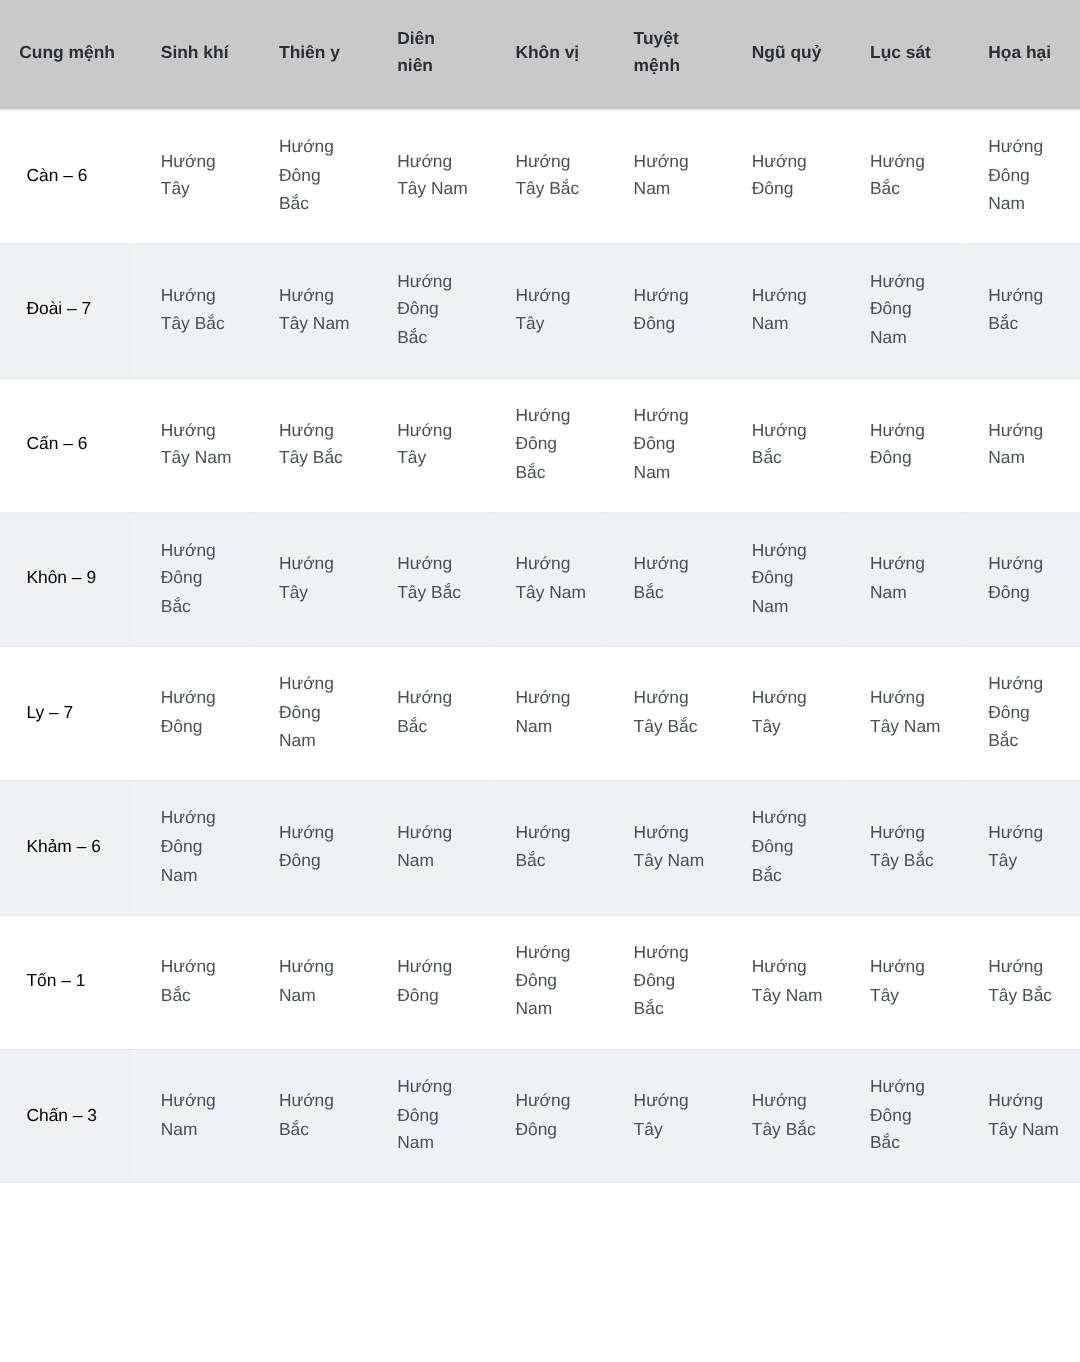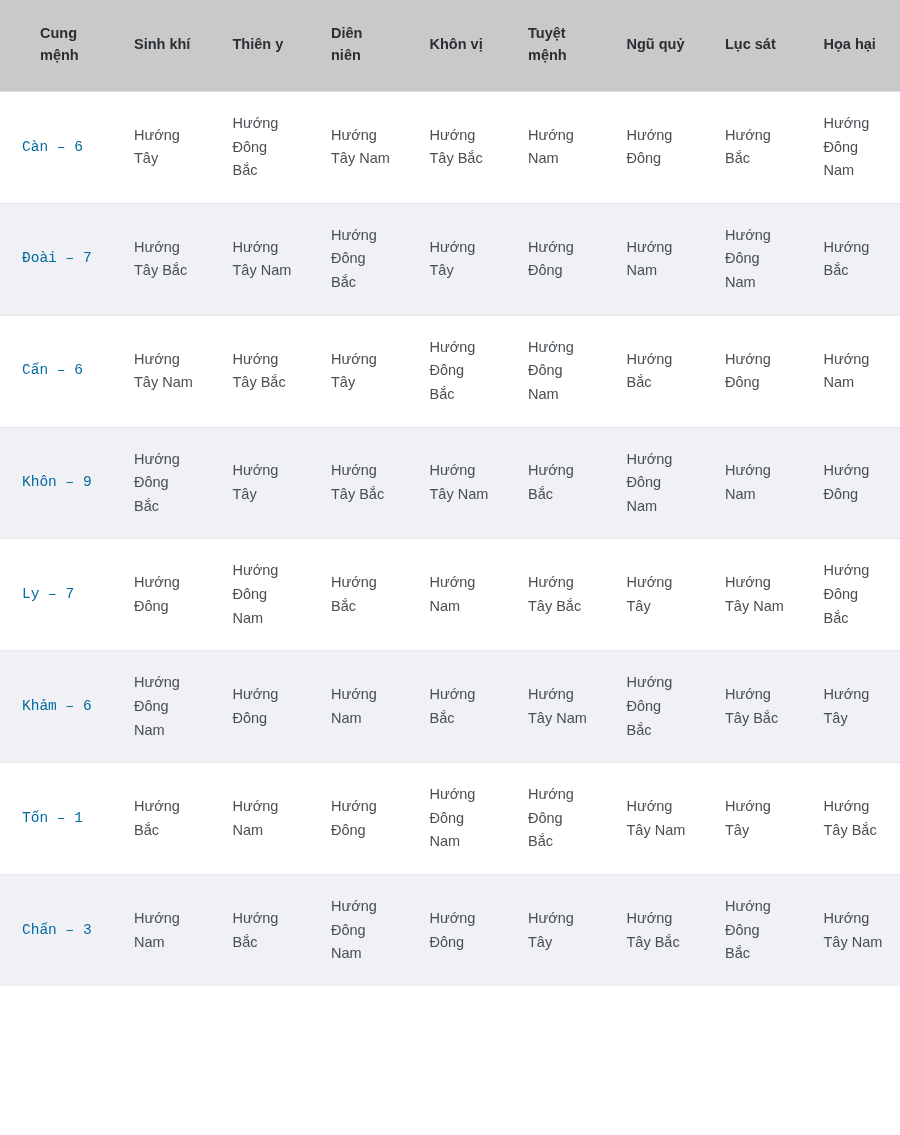--- a/index.html
+++ b/index.html
@@ -41,21 +41,21 @@
     font-size: 14.5px;
     line-height: 1.55;
     text-align: left;
     vertical-align: middle;
     padding: 22px 14px 24px 22px;
     border: 0;
     height: 60px;
     box-sizing: border-box;
   }
   thead th.first-col {
-    padding-left: 40px;
+    padding-left: 16px;
   }
 
   tbody tr {
     background: #ffffff;
   }
   tbody tr.alt {
     background: #eff1f4;
   }
   tbody td {
     color: #4a4f54;
@@ -63,22 +63,21 @@
     line-height: 1.63;
     font-weight: normal;
     text-align: left;
     vertical-align: middle;
     padding: 20px 14px 20px 22px;
     border: 0;
     box-sizing: border-box;
     word-spacing: normal;
   }
   tbody td.first-col {
-    color: #0369a1;
-    font-family: Liberation Mono, monospace;
+    color: #000000;
   }
   tbody tr td {
     border-top: 1px solid #e6e8eb;
   }
   tbody tr:first-child td {
     border-top: 1px solid #dcdfe3;
   }
   .cell-text {
     display: block;
   }

